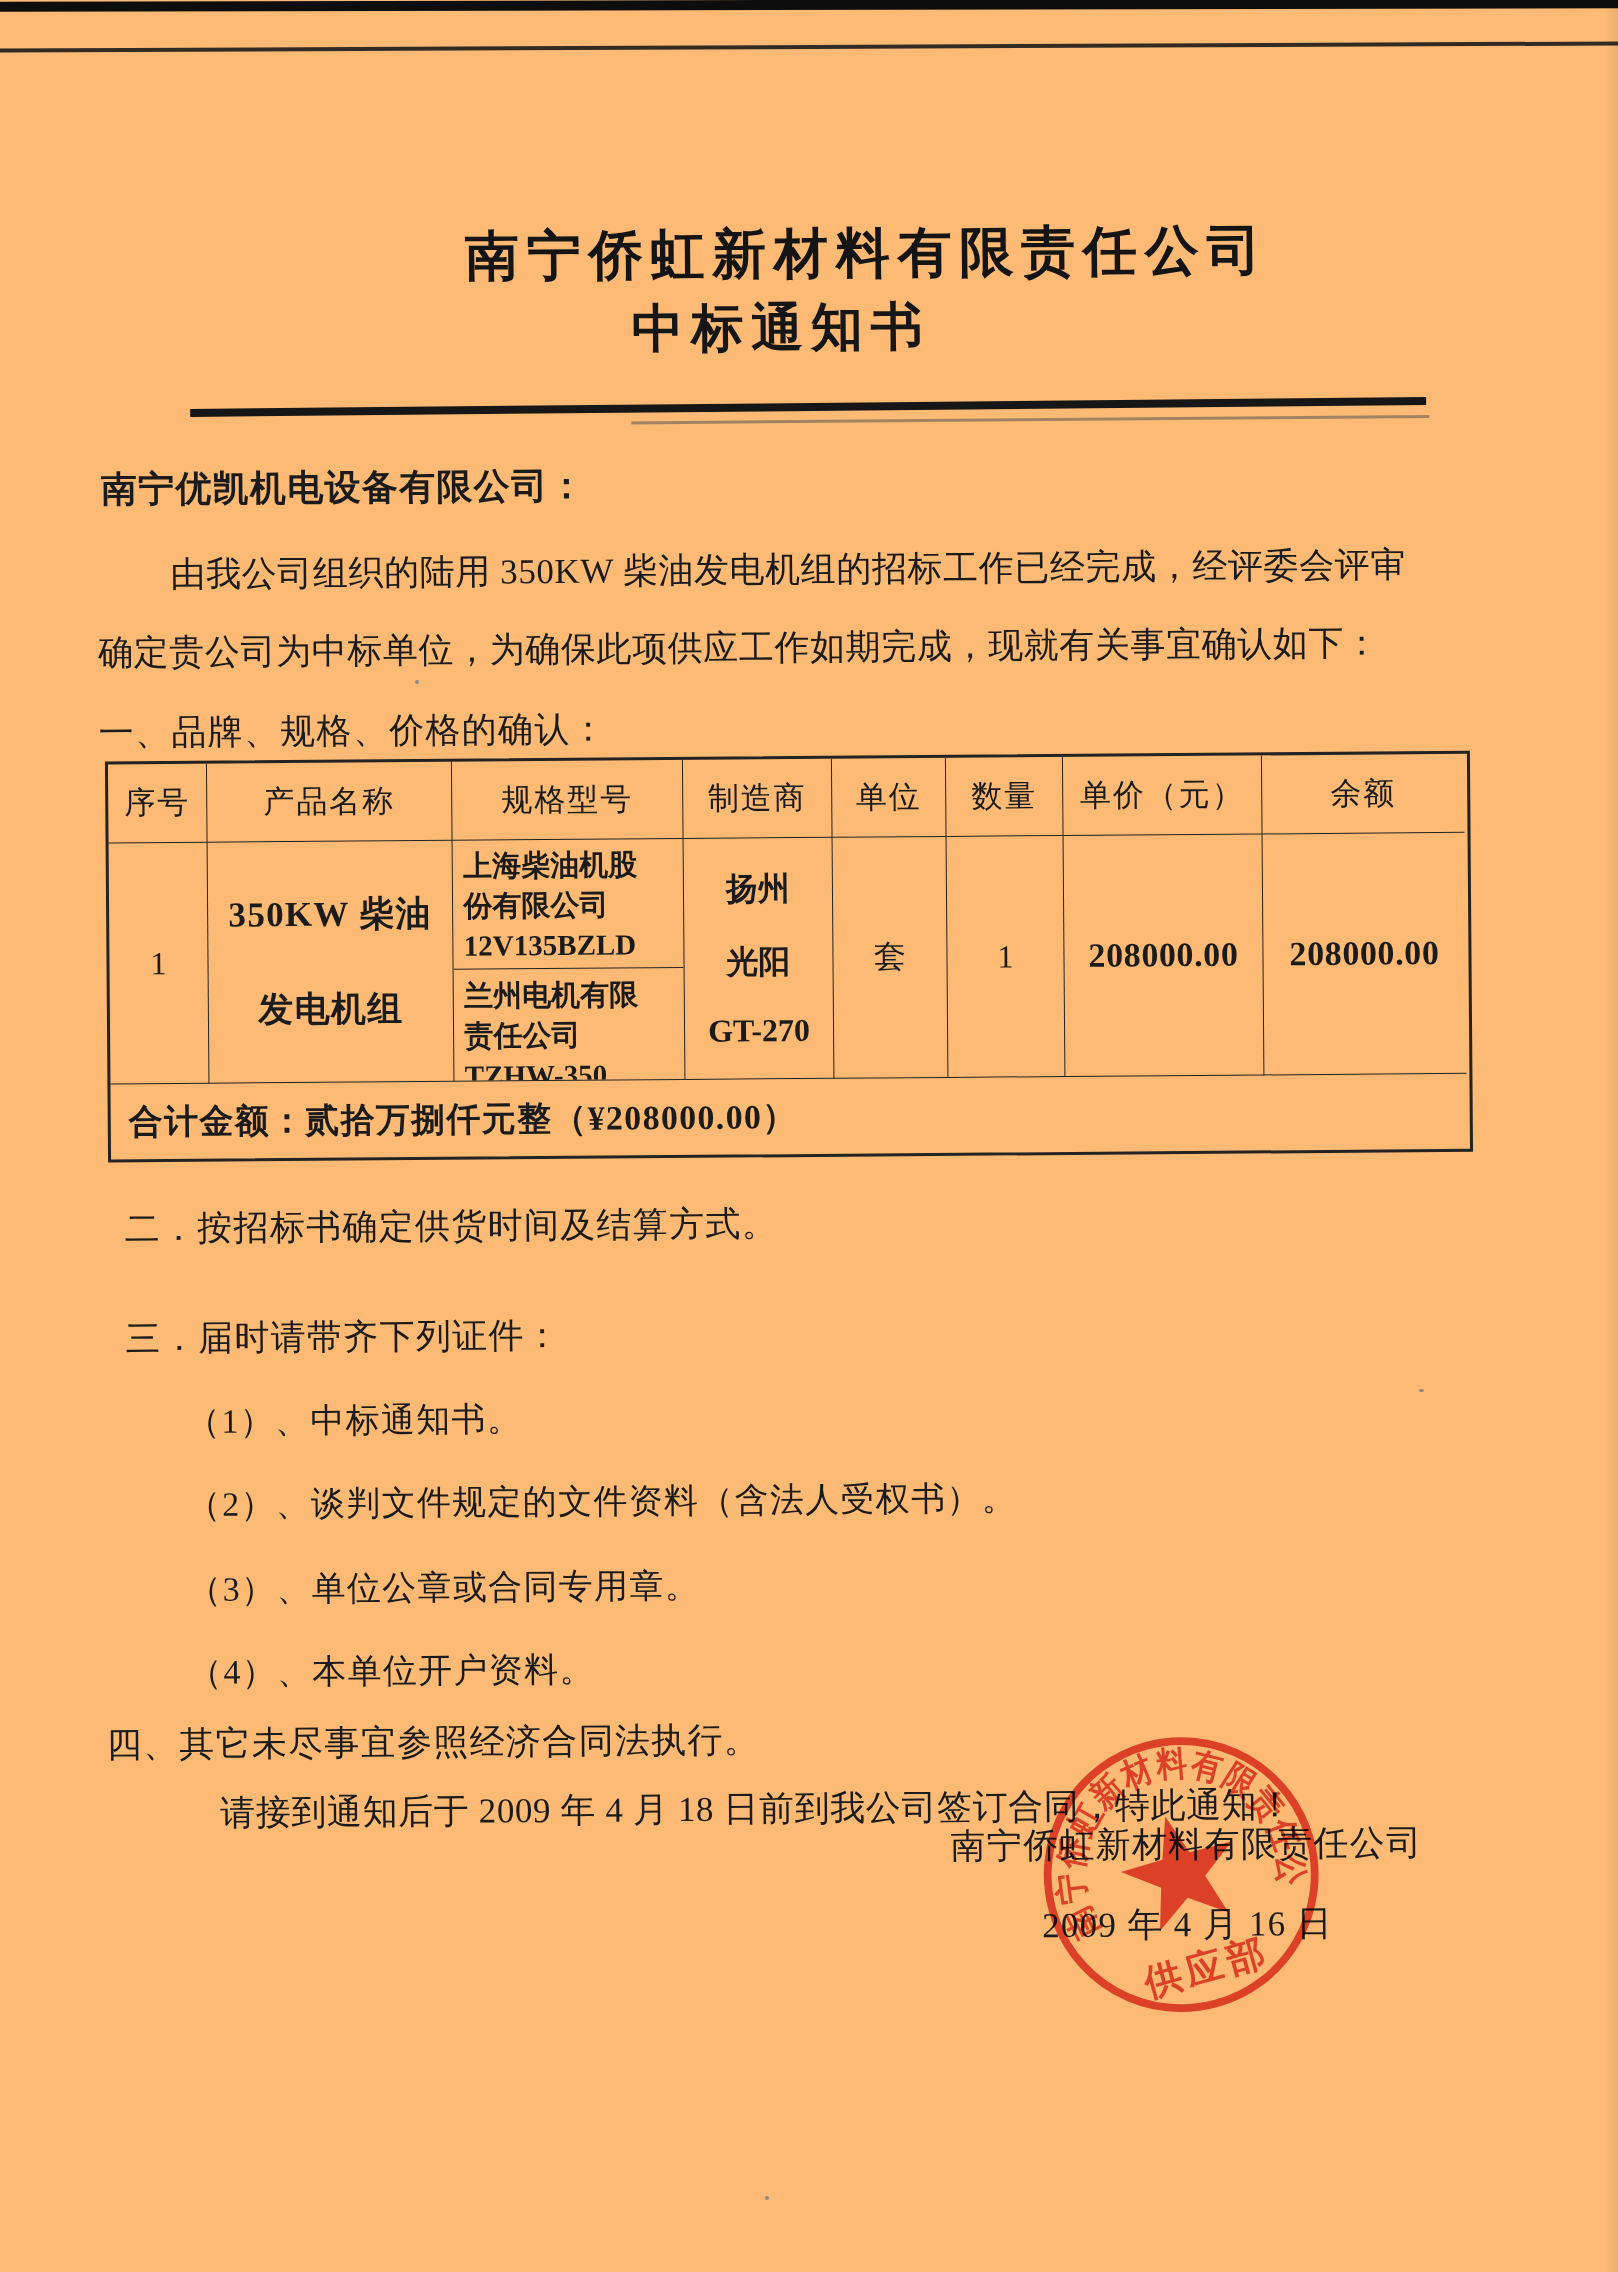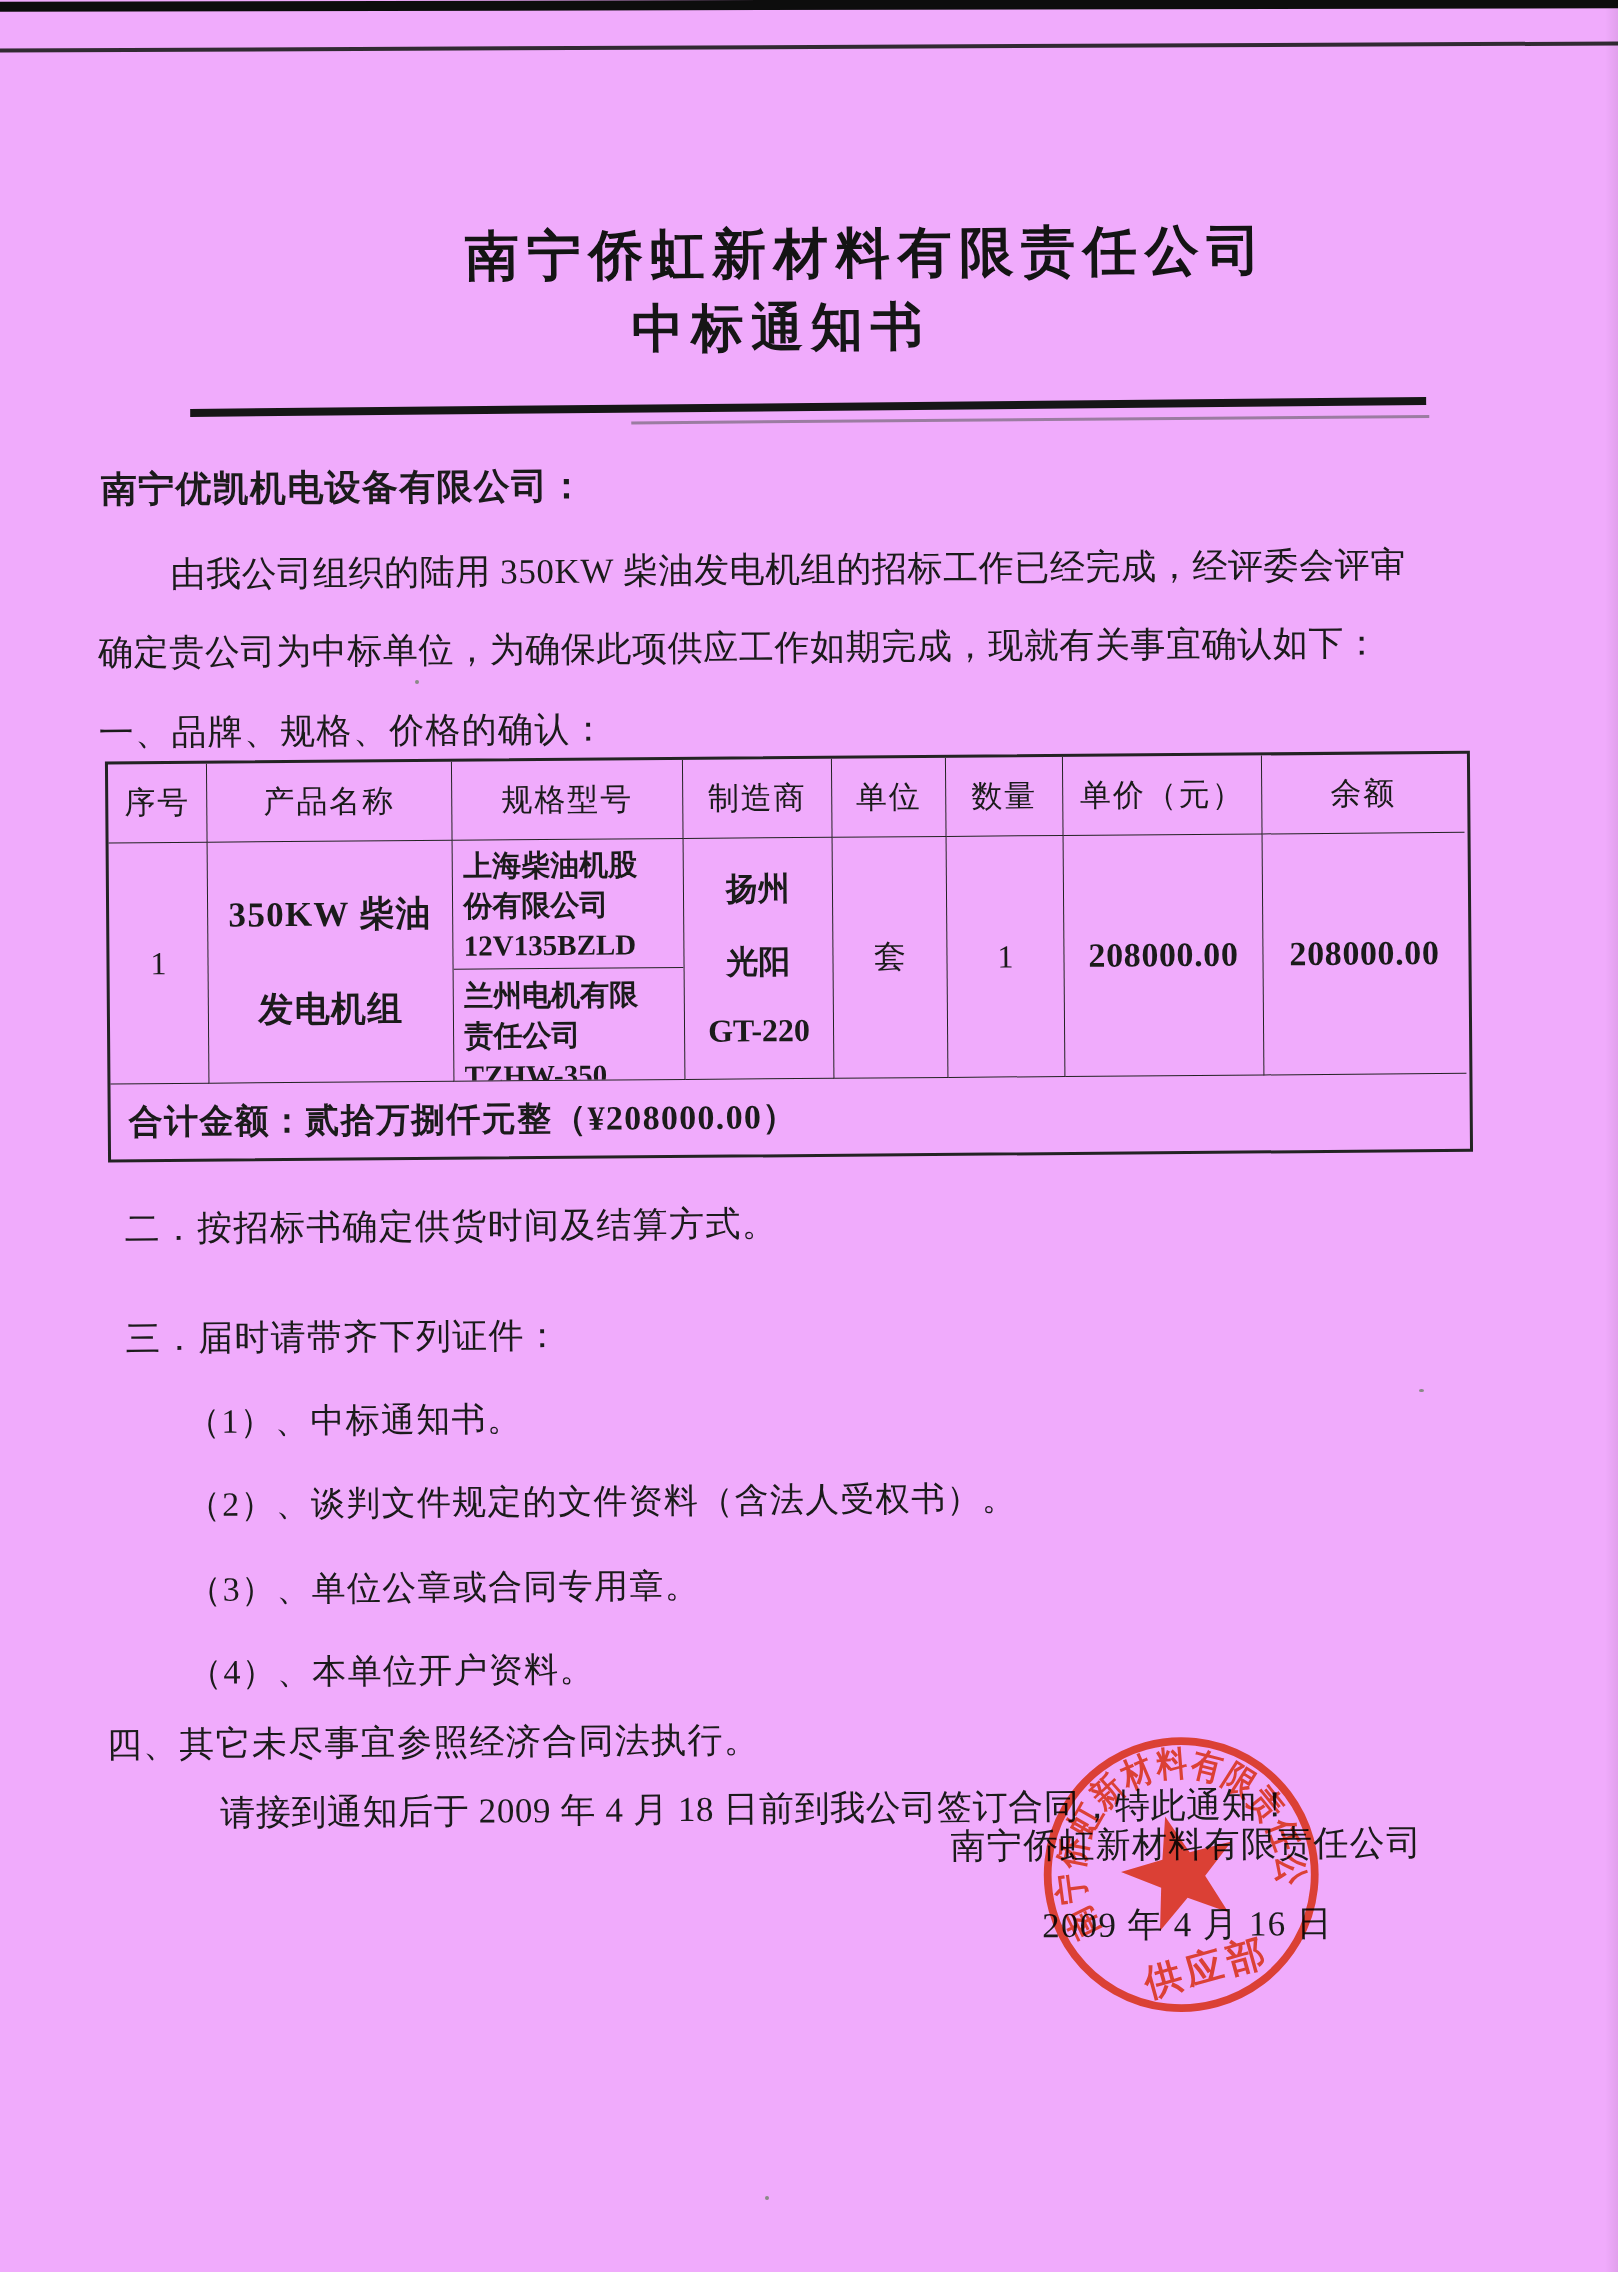--- a/index.html
+++ b/index.html
@@ -3,21 +3,21 @@
 <meta charset="utf-8">
 <style>
   html,body{margin:0;padding:0;}
   body{
     width:1619px;height:2273px;
     background:#f6f5f1;
     position:relative;overflow:hidden;
     font-family:"Liberation Serif","DejaVu Serif",serif;
     color:#1b1b1b;
   }
-  .page{position:absolute;inset:0;background:#f0abfc;}
+  .page{position:absolute;inset:0;background:#fdba74;}
   
   .top-black-bar{position:absolute;left:0;top:0;width:1619px;height:9.7px;background:#0d0d0d;transform:rotate(-0.12deg);}
   .top-thin-line{position:absolute;left:0;top:45px;width:1619px;height:3.9px;background:#1c1c1c;transform:rotate(-0.25deg);opacity:.9;}
   .right-edge-shadow{position:absolute;right:0;top:0;width:14.3px;height:2273px;background:linear-gradient(to right,rgba(0,0,0,0),rgba(0,0,0,0.07));}
   .speck{position:absolute;background:#8a8a86;border-radius:50%;}
   
   .sheet{position:absolute;inset:0;transform:rotate(-0.45deg);transform-origin:50% 45%;}
 
   .abs{position:absolute;white-space:nowrap;}
   .title{
@@ -131,21 +131,21 @@
         </div>
         <div class="spec-sub bottom">
           <div>兰州电机有限</div>
           <div>责任公司</div>
           <div>TZHW-350</div>
         </div>
       </div>
       <div class="cell manu-cell">
         <span>扬州</span>
         <span>光阳</span>
-        <span>GT-220</span>
+        <span>GT-270</span>
       </div>
       <div class="cell unit-cell">套</div>
       <div class="cell qty-cell">1</div>
       <div class="cell money-cell">208000.00</div>
       <div class="cell money-cell last-col">208000.00</div>
 
       <div class="cell total-cell">合计金额：贰拾万捌仟元整（¥208000.00）</div>
     </div>
 
     <div class="abs sec2">二．按招标书确定供货时间及结算方式。</div>

